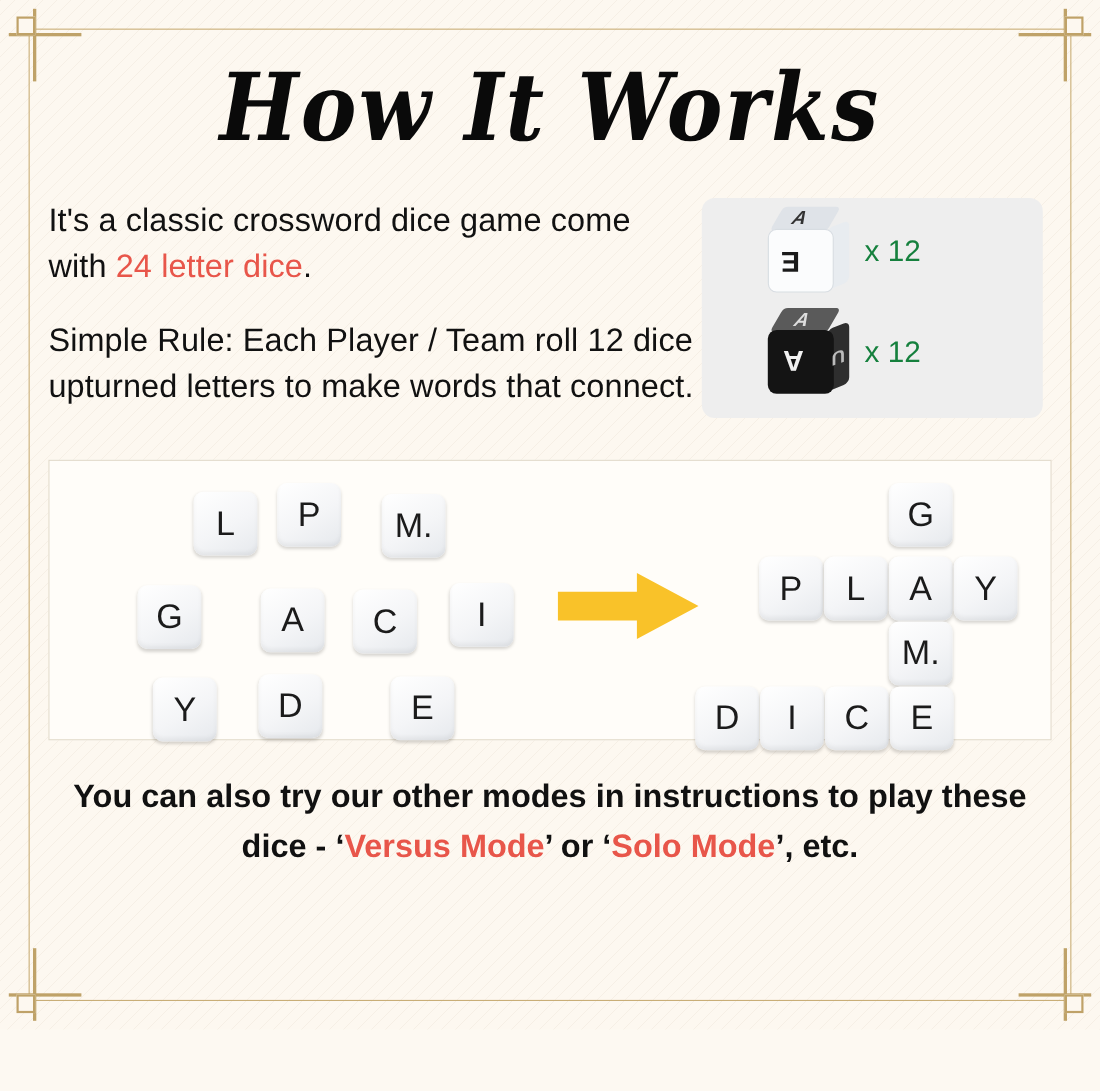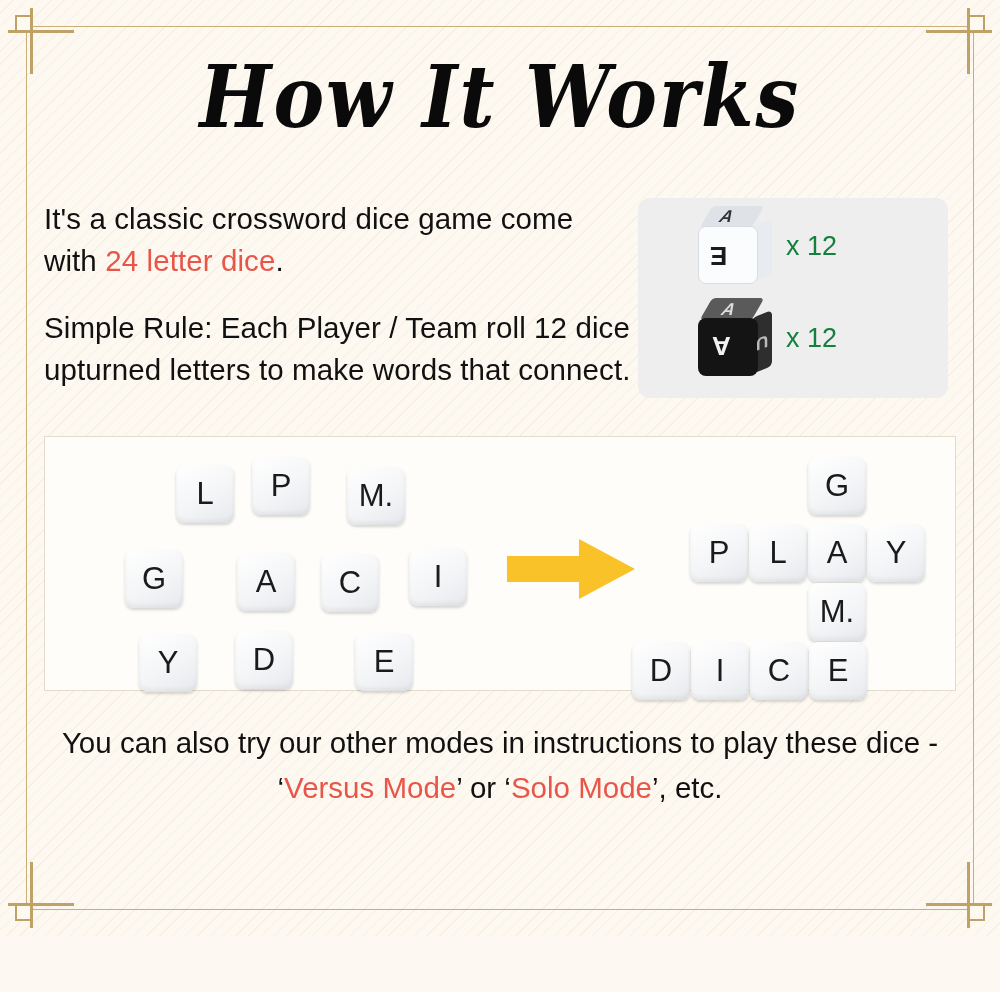--- a/index.html
+++ b/index.html
@@ -88,21 +88,21 @@
     font-size: 76px;
     line-height: 1.05;
     color: #0a0a0a;
     letter-spacing: 2px;
     margin: 18px 0 10px 0;
     transform: scaleY(1.12);
   }
 
   .intro-row {
     position: relative;
-    margin-top: 60px;
+    margin-top: 42px;
     min-height: 210px;
   }
 
   .para {
     font-size: 29.5px;
     line-height: 1.44;
     color: #111;
     letter-spacing: 0.1px;
   }
   .para.p1 {
@@ -219,20 +219,21 @@
     height: 64px;
   }
 
   
   .footer {
     margin-top: 30px;
     text-align: center;
     font-size: 29.5px;
     line-height: 1.52;
     color: #111;
+    font-weight: bold;
   }
 </style>
 </head>
 <body>
 
 <div class="page">
 
   <div class="frame-outer"></div>
   <div class="frame-inner"></div>
   <div class="corner tl"></div>

